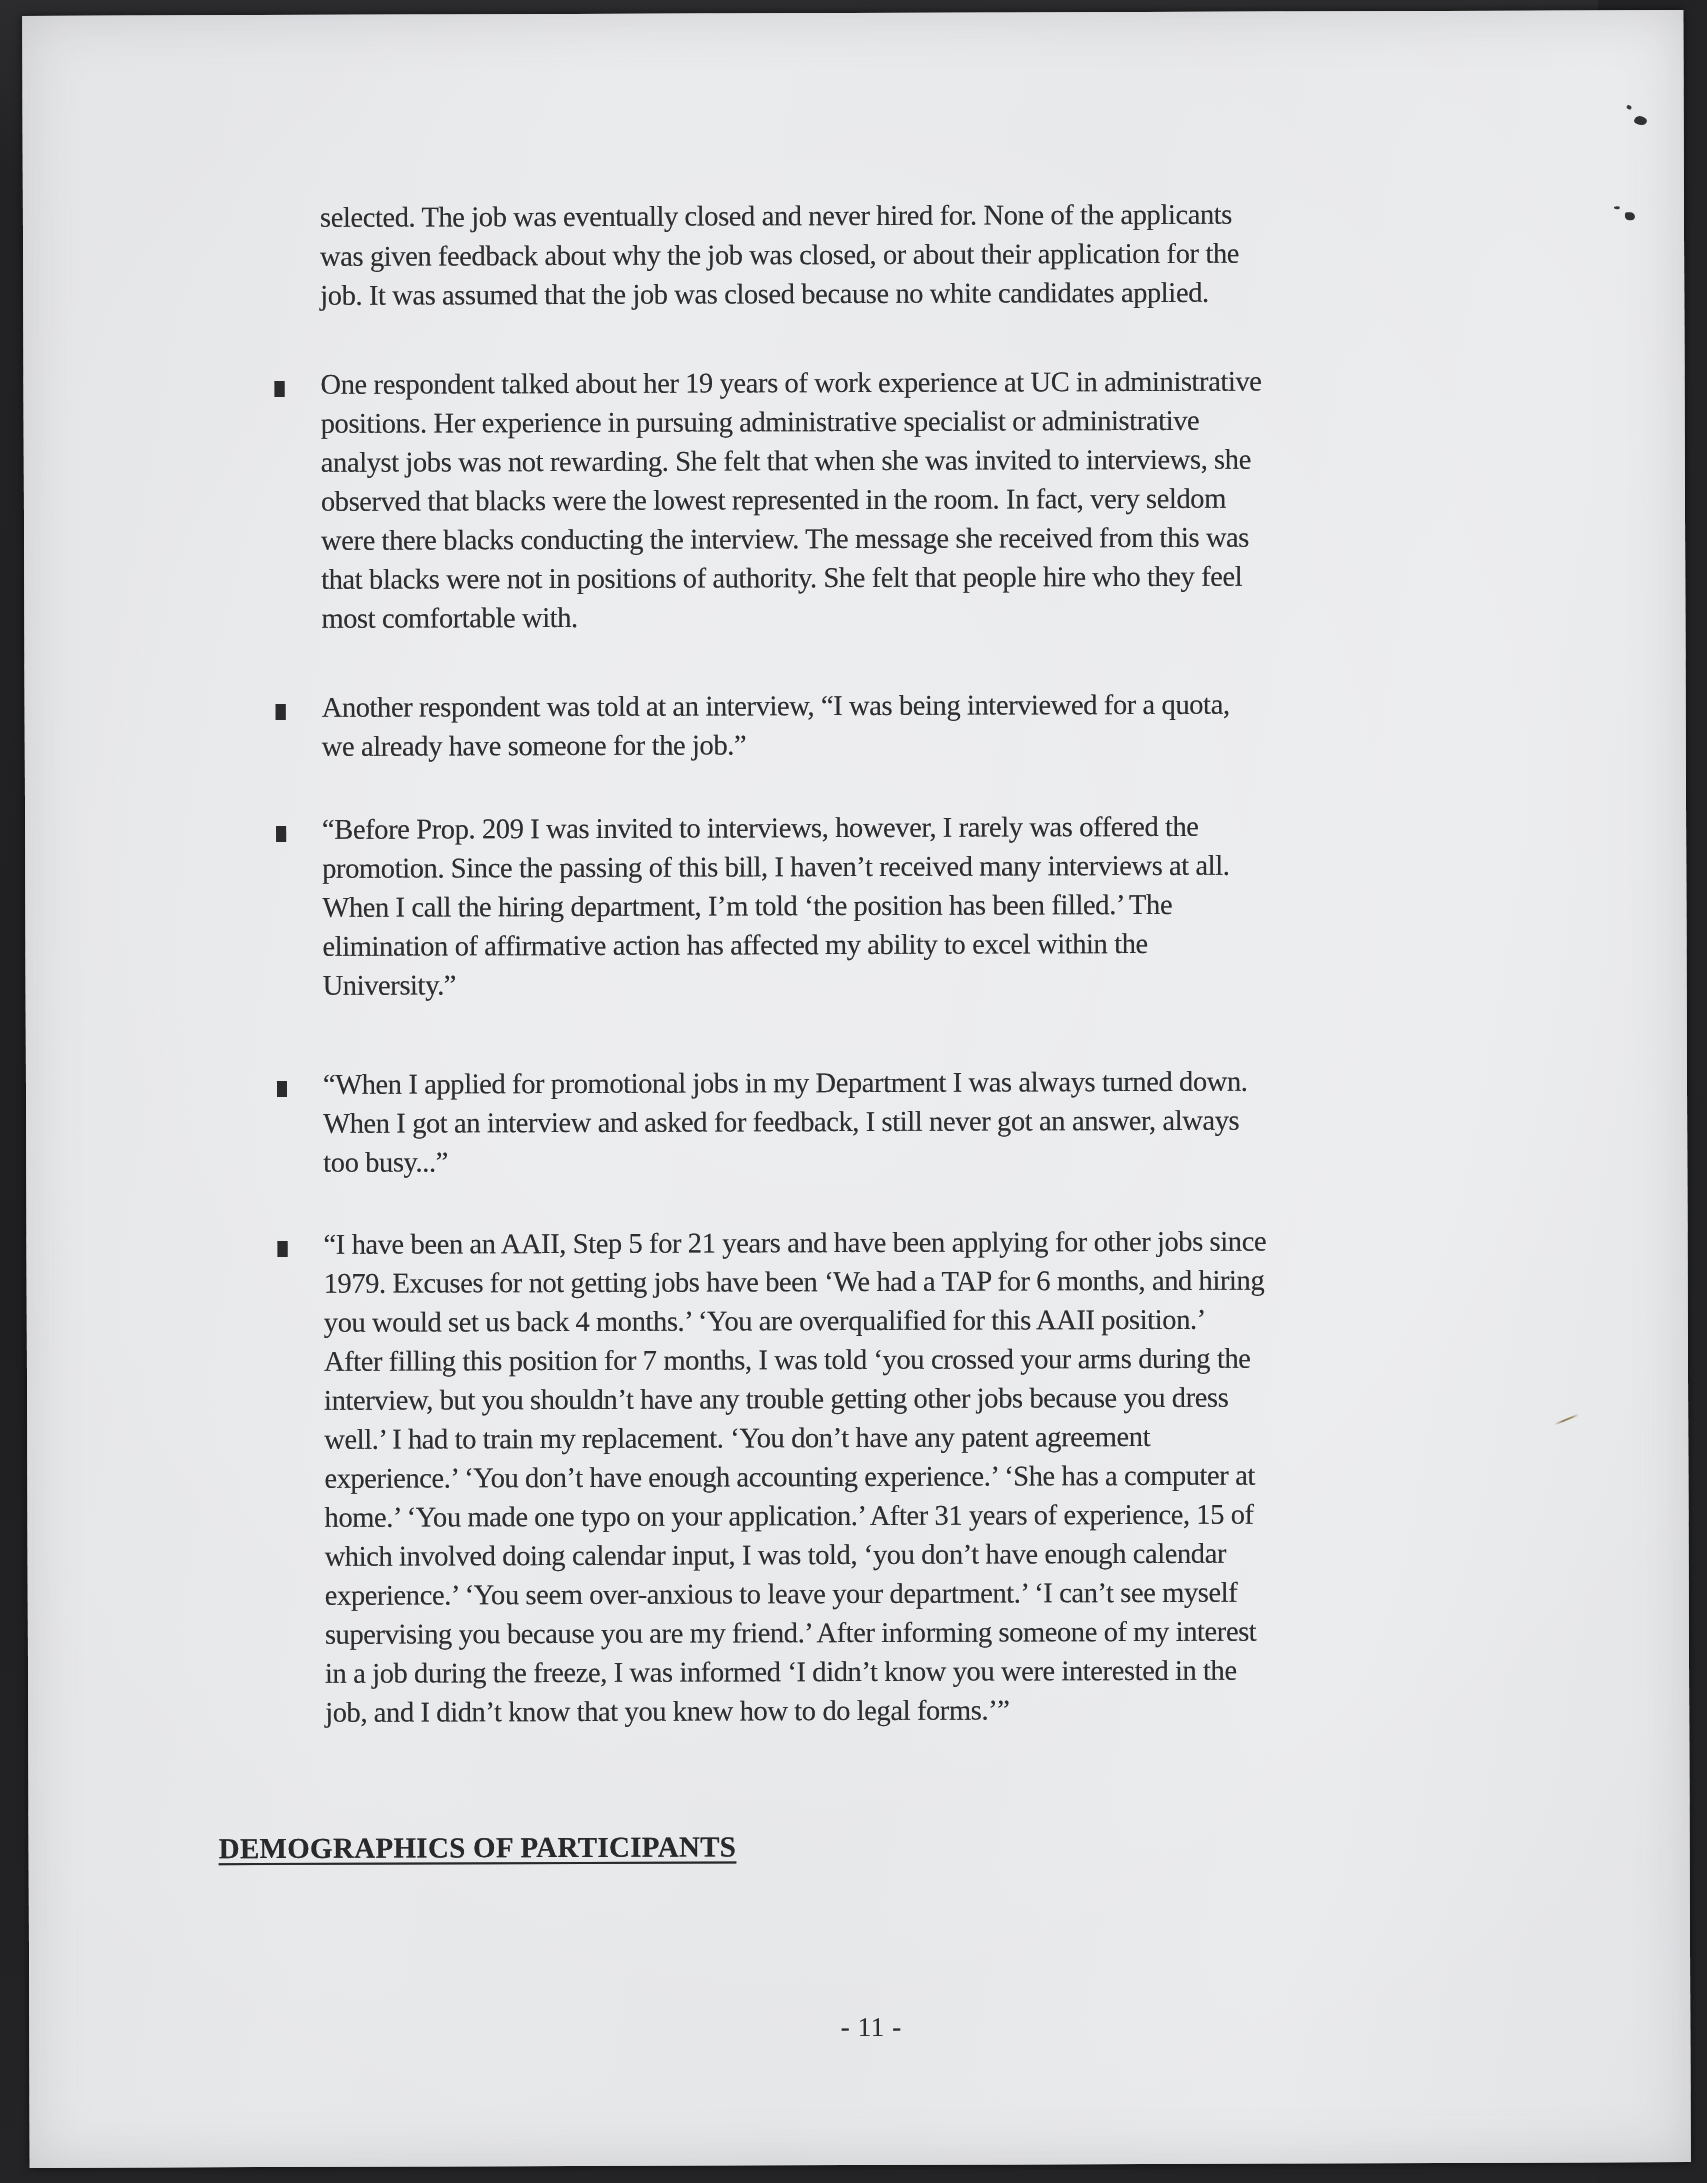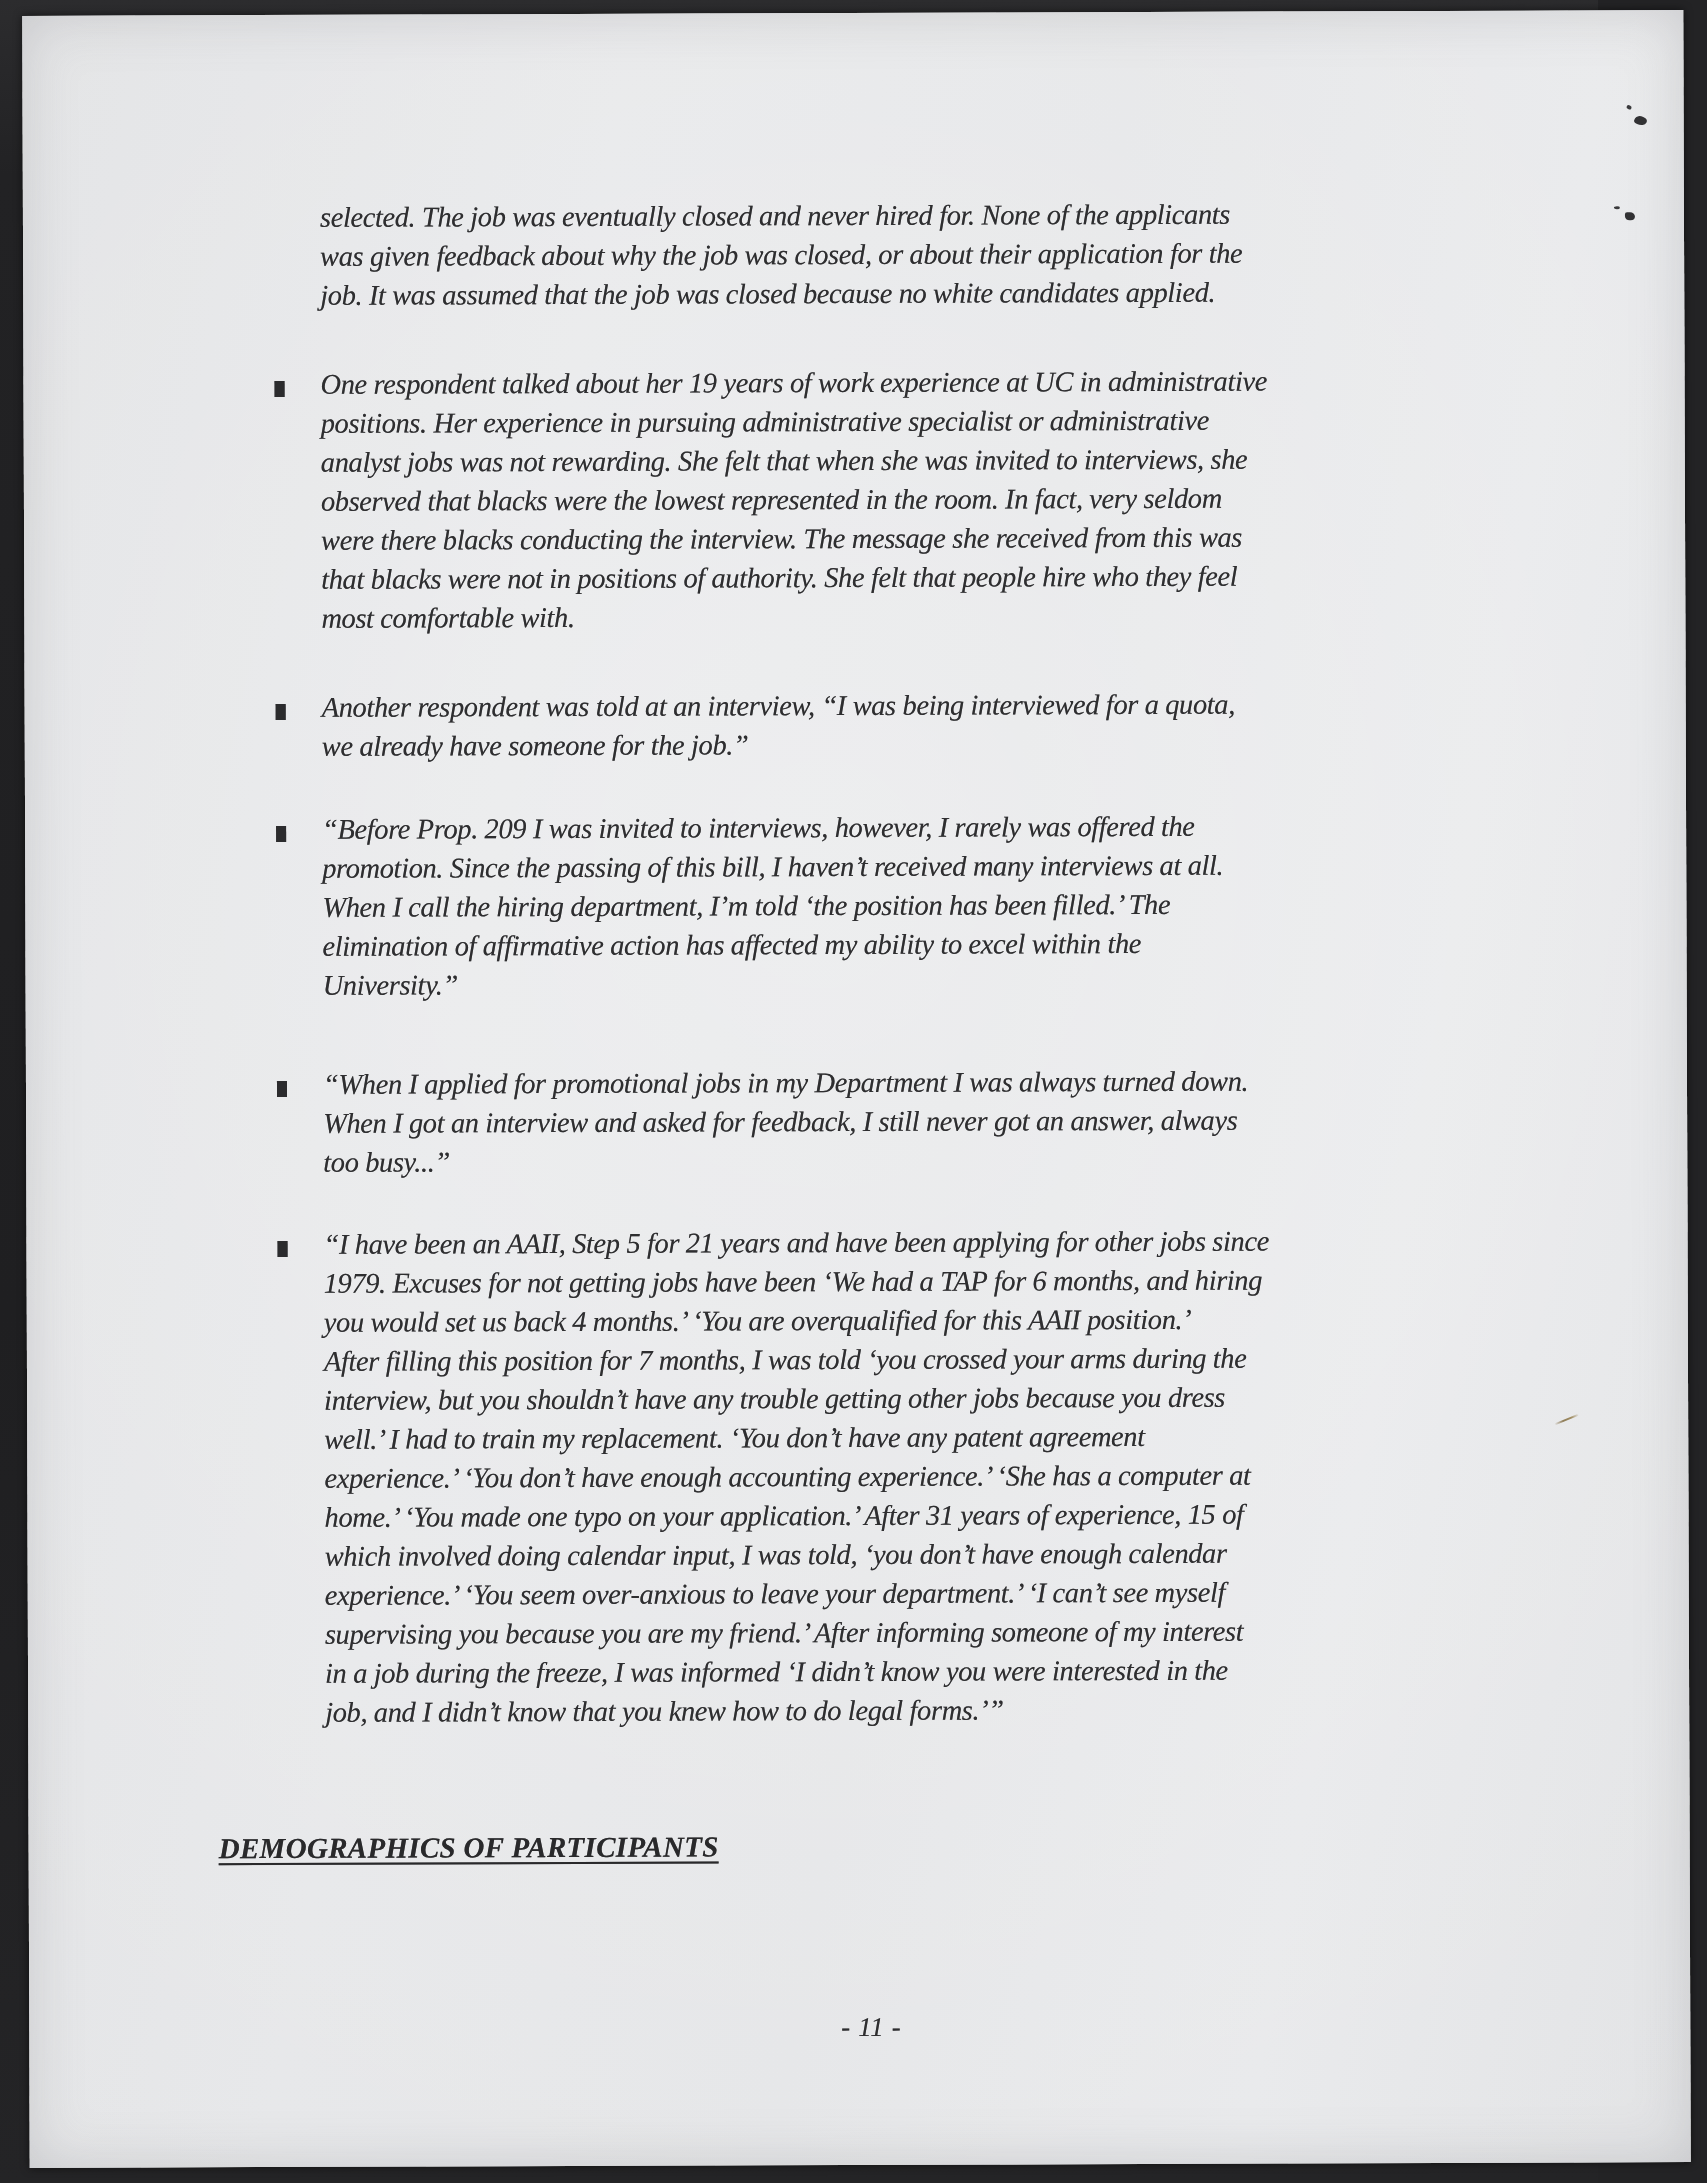--- a/index.html
+++ b/index.html
@@ -10,21 +10,20 @@
     overflow: hidden;
     background: #232325;
     font-family: "Liberation Serif", "DejaVu Serif", serif;
   }
   #scan {
     position: relative;
     width: 1598px;
     height: 2183px;
     background:
       linear-gradient(180deg, #2c2c2e 0%, #222224 8%, #1f1f21 60%, #242426 100%);
-    font-style: italic;
   }
   #paper {
     position: absolute;
     left: 26px;
     top: 13px;
     width: 1661px;
     height: 2152px;
     background:
       radial-gradient(ellipse 140% 120% at 48% 40%, rgba(255,255,255,0.35), rgba(255,255,255,0) 70%),
       linear-gradient(100deg, #e0e1e3 0%, #e5e6e8 30%, #e3e4e6 55%, #e7e8ea 78%, #e1e2e4 100%);

